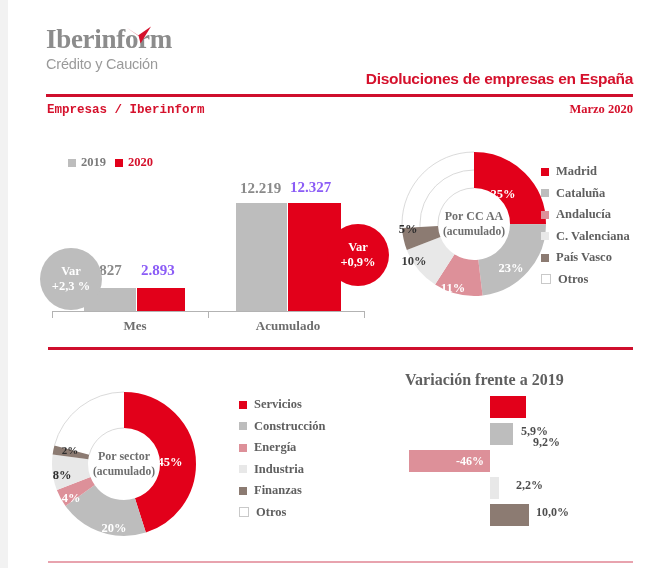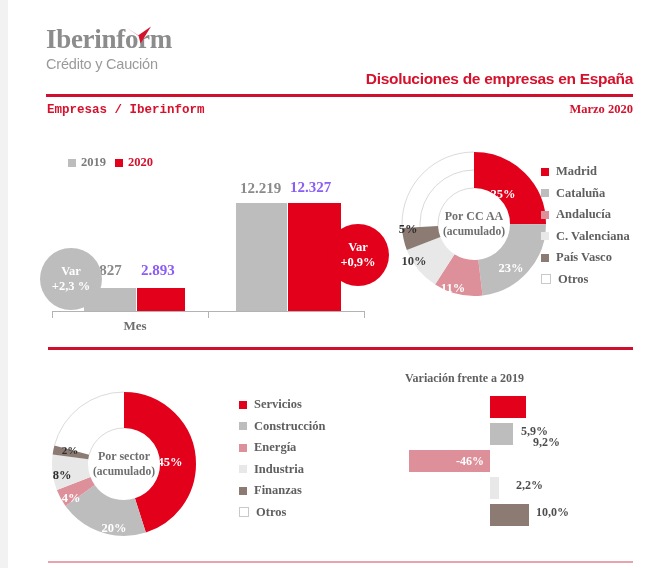--- a/index.html
+++ b/index.html
@@ -102,21 +102,21 @@
 
   .leg{position:absolute;}
   .leg-row{display:flex;align-items:center;gap:7px;margin-bottom:8.5px;height:13px;}
   .leg-sw{width:8px;height:8px;display:block;flex:none;}
   .leg-sw.hollow{border:1px solid #c9c9c9;background:#fff;}
   .leg-tx{font-family:"Liberation Serif", serif;font-weight:700;font-size:12.5px;color:#5f5f5f;white-space:nowrap;}
 
   
   .var-title{
     position:absolute;left:405px;top:371px;
-    font-family:"Liberation Serif", serif;font-weight:700;font-size:12px;color:#5f5f5f;
+    font-family:"Liberation Serif", serif;font-weight:700;font-size:16px;color:#5f5f5f;
   }
   .var-bar{position:absolute;height:22px;}
   .var-bar .inlab{
     position:absolute;right:6px;top:50%;transform:translateY(-50%);
     font-family:"Liberation Serif", serif;font-weight:700;font-size:12px;color:#fff;
   }
   .var-lab{
     position:absolute;font-family:"Liberation Serif", serif;font-weight:700;font-size:12px;color:#4d4d4d;
     white-space:nowrap;transform:translateY(-50%);
   }
@@ -164,20 +164,21 @@
     <div class="bar-val red" style="left:141px;top:262px;">2.893</div>
     <div class="bar-val gray" style="left:240px;top:180px;">12.219</div>
     <div class="bar-val red" style="left:290px;top:179px;">12.327</div>
 
     <div class="axis-line"></div>
     <div class="axis-tick" style="left:52px;"></div>
     <div class="axis-tick" style="left:208px;"></div>
     <div class="axis-tick" style="left:364px;"></div>
 
     <div class="cat-lab" style="left:90px;width:90px;">Mes</div>
+    <div class="cat-lab" style="left:238px;width:100px;">Acumulado</div>
 
     <div class="varcircle vc-gray" style="left:40px;top:248px;width:62px;height:62px;">
       <span class="v1">Var</span>
       <span class="v2">+2,3 %</span>
     </div>
     <div class="varcircle vc-red" style="left:327px;top:224px;width:62px;height:62px;">
       <span class="v1">Var</span>
       <span class="v2">+0,9%</span>
     </div>
   </div>

